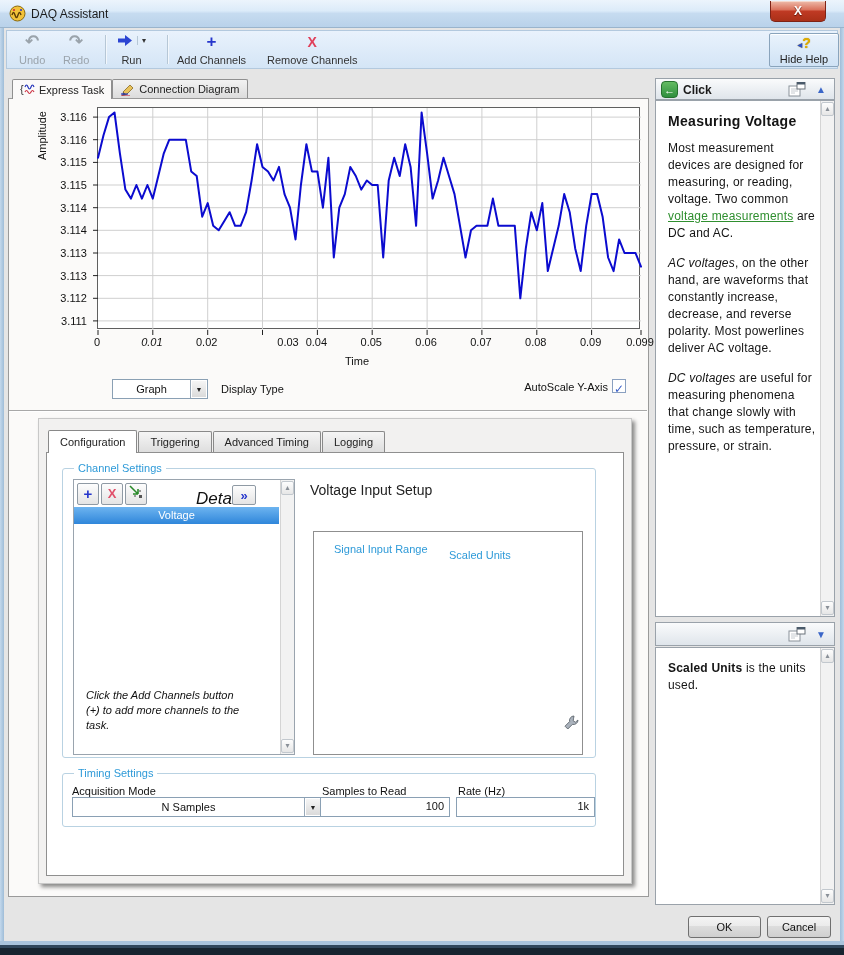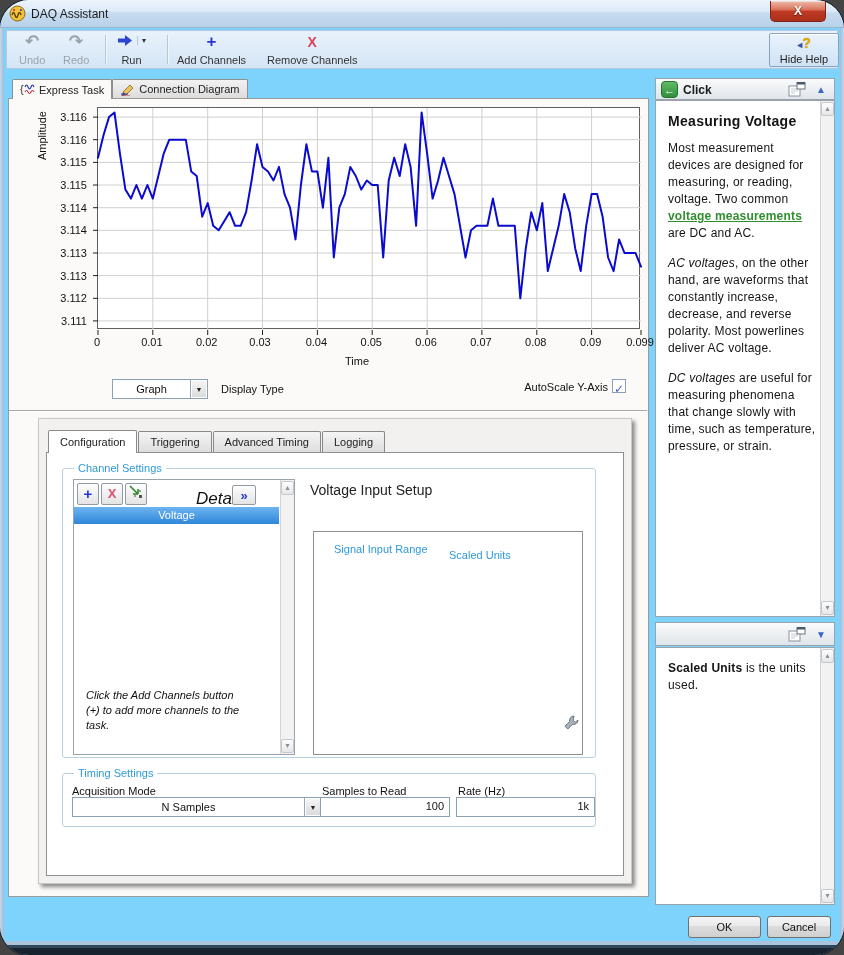--- a/index.html
+++ b/index.html
@@ -1,19 +1,19 @@
 <!DOCTYPE html>
 <html><head>
 <meta charset="utf-8">
 <style>
   * { box-sizing: border-box; margin: 0; padding: 0; }
   html,body { background:#444; }
   body { font-family:"Liberation Sans","DejaVu Sans",sans-serif; }
-  #win { position:relative; width:844px; height:955px; background:#7dd3fc; overflow:hidden;
-         outline:1px solid #121c26; margin:0 auto;border-radius:29px; }
+  #win { position:relative; width:844px; height:955px; background:#e5e5e5; overflow:hidden;
+         outline:1px solid #121c26; margin:0 auto; }
   
   .titlebar { position:absolute; left:0; top:0; width:844px; height:28px;
     background:linear-gradient(180deg,#ecf4fc 0%,#dcebf9 40%,#c6dbf0 50%,#b9d2ea 100%);
     border-bottom:1px solid #9ab4cc; }
   .edge { position:absolute; background:linear-gradient(90deg,#c3d8ec,#9fbdd8); }
   .edge.l { left:0; top:28px; width:4px; height:915px; }
   .edge.r { right:0; top:28px; width:4px; height:915px; background:linear-gradient(270deg,#c3d8ec,#9fbdd8); }
   .edge.b { left:0; top:941px; width:844px; height:14px;
     background:linear-gradient(180deg,#aac4dc 0 4px,#31475c 4px 7px,#17242f 7px 100%); }
   .apptitle { position:absolute; left:31px; top:7px; font-size:12px; color:#1c1c1c; }
@@ -125,21 +125,21 @@
   .backbtn { position:absolute; left:5px; top:2px; width:17px; height:17px; border-radius:4px;
     background:linear-gradient(#63bb62,#2f8f3e); border:1px solid #26722f; color:#fff;
     font-weight:bold; text-align:center; line-height:16px; font-size:11px; }
   .backlbl { position:absolute; left:27px; top:4px; font-size:12px; font-weight:bold; color:#1a1a1a; }
   .chev { position:absolute; top:5px; font-size:10px; color:#3a66c8; font-weight:bold; }
   .hpanel { position:absolute; left:655px; width:180px; background:#fff; border:1px solid #9aa2aa; z-index:3; }
   .hbody { position:absolute; left:12px; top:12px; width:148px; font-size:12px; line-height:17px;
     letter-spacing:0.2px; color:#141414; }
   .hbody h3 { font-size:14px; margin-bottom:10px; letter-spacing:0.3px; }
   .hbody p { margin-bottom:13px; }
-  .hlink { color:#2f8f2f; text-decoration:underline;font-weight:bold; }
+  .hlink { color:#2f8f2f; text-decoration:underline; }
   
   .btn { position:absolute; top:916px; height:22px; border:1px solid #707070; border-radius:3px;
     background:linear-gradient(#f4f4f4,#ebebeb 45%,#dddddd 46%,#cfcfcf); font-size:11px; color:#111;
     text-align:center; line-height:20px; z-index:3; }
 </style>
 </head>
 <body>
 
 <div id="win">
 
@@ -265,23 +265,23 @@
         <line x1="438.8" y1="0" x2="438.8" y2="222" class="grid"></line>
         <line x1="438.8" y1="222" x2="438.8" y2="227" class="tick"></line>
         <line x1="493.6" y1="0" x2="493.6" y2="222" class="grid"></line>
         <line x1="493.6" y1="222" x2="493.6" y2="227" class="tick"></line>
         <line x1="543.0" y1="222" x2="543.0" y2="227" class="tick"></line>
         <polyline points="0.0,49.8 5.5,27.2 11.0,9.1 16.5,4.5 21.9,45.3 27.4,81.6 32.9,90.6 38.4,77.0 43.9,90.6 49.4,77.0 54.8,90.6 60.3,68.0 65.8,45.3 71.3,31.7 76.8,31.7 82.3,31.7 87.8,31.7 93.2,63.4 98.7,68.0 104.2,108.7 109.7,95.1 115.2,117.8 120.7,122.3 126.2,113.3 131.6,104.2 137.1,117.8 142.6,117.8 148.1,104.2 153.6,72.5 159.1,36.2 164.5,58.9 170.0,63.4 175.5,72.5 181.0,58.9 186.5,86.1 192.0,99.7 197.5,131.4 202.9,77.0 208.4,36.2 213.9,63.4 219.4,63.4 224.9,99.7 230.4,49.8 235.8,149.5 241.3,99.7 246.8,86.1 252.3,58.9 257.8,68.0 263.3,81.6 268.8,72.5 274.2,77.0 279.7,77.0 285.2,149.5 290.7,72.5 296.2,49.8 301.7,68.0 307.2,36.2 312.6,58.9 318.1,117.8 323.6,4.5 329.1,45.3 334.6,90.6 340.1,72.5 345.5,49.8 351.0,68.0 356.5,86.1 362.0,117.8 367.5,149.5 373.0,122.3 378.5,117.8 383.9,117.8 389.4,117.8 394.9,90.6 400.4,117.8 405.9,117.8 411.4,117.8 416.8,117.8 422.3,190.3 427.8,140.4 433.3,104.2 438.8,122.3 444.3,95.1 449.8,163.1 455.2,140.4 460.7,117.8 466.2,86.1 471.7,104.2 477.2,140.4 482.7,163.1 488.2,117.8 493.6,86.1 499.1,86.1 504.6,108.7 510.1,149.5 515.6,163.1 521.1,131.4 526.5,145.0 532.0,145.0 537.5,145.0 543.0,158.6" fill="none" stroke="#0b0bcf" stroke-width="2" stroke-linejoin="round" stroke-linecap="round"></polyline>
       </svg>
   </div>
   <div id="x-labels">
       <div class="xlab" style="left: 0px;">0</div>
-      <div class="xlab" style="left: 54.8485px;">0.01</div>
+      <div class="xlab" style="left: 54.8485px; font-style: italic;">0.01</div>
       <div class="xlab" style="left: 109.697px;">0.02</div>
-      <div class="xlab" style="left: 149px; padding-left: 28px;">0.03</div>
+      <div class="xlab" style="left: 177px; padding-left: 28px;">0.03</div>
       <div class="xlab" style="left: 219.394px;">0.04</div>
       <div class="xlab" style="left: 274.242px;">0.05</div>
       <div class="xlab" style="left: 329.091px;">0.06</div>
       <div class="xlab" style="left: 383.939px;">0.07</div>
       <div class="xlab" style="left: 438.788px;">0.08</div>
       <div class="xlab" style="left: 493.636px;">0.09</div>
       <div class="xlab" style="left: 543px;">0.099</div>
     </div>
   <div class="timelab">Time</div>
 

